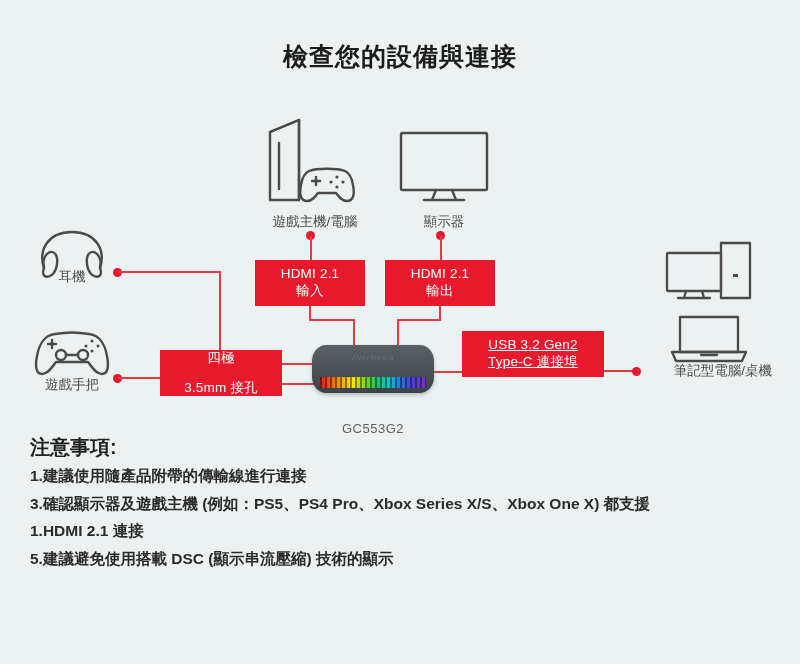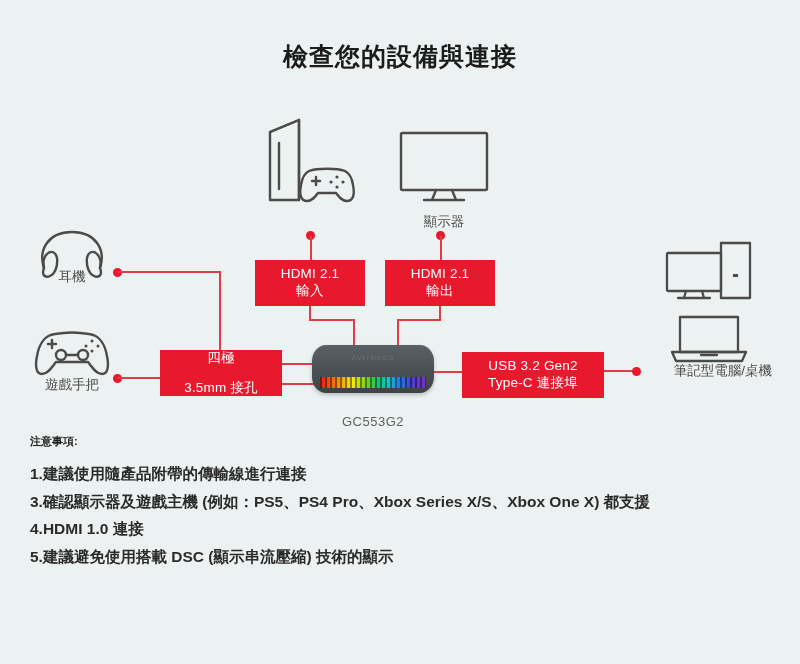--- a/index.html
+++ b/index.html
@@ -78,27 +78,27 @@
       #7fd418 43%, #16c46a 54%, #11c7c2 64%,
       #1e7ee6 75%, #4b3fd6 86%, #7a2fc4 100%);
   }
   .rgb::after {
     content:""; position:absolute; inset:0;
     background:repeating-linear-gradient(90deg,
       rgba(0,0,0,.42) 0 1.6px, rgba(0,0,0,0) 1.6px 5px);
   }
   .device-label {
     position:absolute; text-align:center; width:140px;
-    font-size:13px; color:#616161; letter-spacing:.5px;
+    font-size:13px; color:#616161; letter-spacing:.5px;margin-top:7px;
   }
 
   
   .notes { position:absolute; left:30px; top:434px; width:740px; }
   .notes .nhead {
-    font-size:11px; font-weight:bold; color:#1f1f1f; margin-bottom:17px;
+    font-size:20px; font-weight:bold; color:#1f1f1f; margin-bottom:7px;
   }
   .notes .nitem {
     font-size:15.5px; color:#2b2b2b; line-height:1.0;
     margin-bottom:12px; white-space:nowrap;font-weight:bold;
   }
 </style>
 </head>
 <body>
 
 <div id="stage">
@@ -112,20 +112,21 @@
       <path d="M5 17 L34 5"></path>
       <path d="M14 28 L14 74"></path>
       <path d="M44 56 C40 58 37 63 36 70 C34 80 36 86 42 86 C47 86 50 82 53 78 L71 78 C74 82 77 86 82 86 C88 86 90 80 88 70 C87 63 84 58 80 56 C72 53 52 53 44 56 Z"></path>
       <path d="M47 66 L55 66 M51 62 L51 70"></path>
       <circle cx="72" cy="62" r="1.6" fill="#4b4b4b" stroke="none"></circle>
       <circle cx="78" cy="67" r="1.6" fill="#4b4b4b" stroke="none"></circle>
       <circle cx="66" cy="67" r="1.6" fill="#4b4b4b" stroke="none"></circle>
       <circle cx="72" cy="72" r="1.6" fill="#4b4b4b" stroke="none"></circle>
     </svg>
   </div>
+  <div class="caption" style="left:240px; top:213px; width:150px;">遊戲主機/電腦</div>
 
   <div class="abs ico" style="left:398px; top:130px;">
     <svg width="92" height="76" viewBox="0 0 92 76" fill="none" stroke="#4b4b4b" stroke-width="2.4" stroke-linejoin="round" stroke-linecap="round">
       <rect x="3" y="3" width="86" height="57" rx="1.5"></rect>
       <path d="M38 60 L34 70 M54 60 L58 70"></path>
       <path d="M26 70 L66 70"></path>
     </svg>
   </div>
   <div class="caption" style="left:374px; top:213px; width:140px;">顯示器</div>
 
@@ -212,29 +213,29 @@
   <div class="line h" style="left:282px; top:383px; width:32px;"></div>
 
   <div class="device" style="left:312px; top:345px;">
     <div class="brand">AVerMedia</div>
     <div class="rgb"></div>
   </div>
   <div class="device-label" style="left:303px; top:414px;">GC553G2</div>
 
   <div class="line h" style="left:434px; top:371px; width:30px;"></div>
 
-  <div class="redbox" style="left:462px; top:352px; width:142px; height:46px;">
+  <div class="redbox" style="left:462px; top:331px; width:142px; height:46px;text-decoration:underline;">
     <span>USB 3.2 Gen2</span>
     <span>Type-C 連接埠</span>
   </div>
 
   <div class="line h" style="left:604px; top:370px; width:29px;"></div>
   <div class="dot" style="left:632px; top:367px;"></div>
 
   <div class="notes">
     <div class="nhead">注意事項:</div>
     <div class="nitem">1.建議使用隨產品附帶的傳輸線進行連接</div>
     <div class="nitem">3.確認顯示器及遊戲主機 (例如：PS5、PS4 Pro、Xbox Series X/S、Xbox One X) 都支援</div>
-    <div class="nitem">4.HDMI 1.0 連接</div>
+    <div class="nitem">1.HDMI 2.1 連接</div>
     <div class="nitem">5.建議避免使用搭載 DSC (顯示串流壓縮) 技術的顯示</div>
   </div>
 
 </div>
 
 </body></html>

